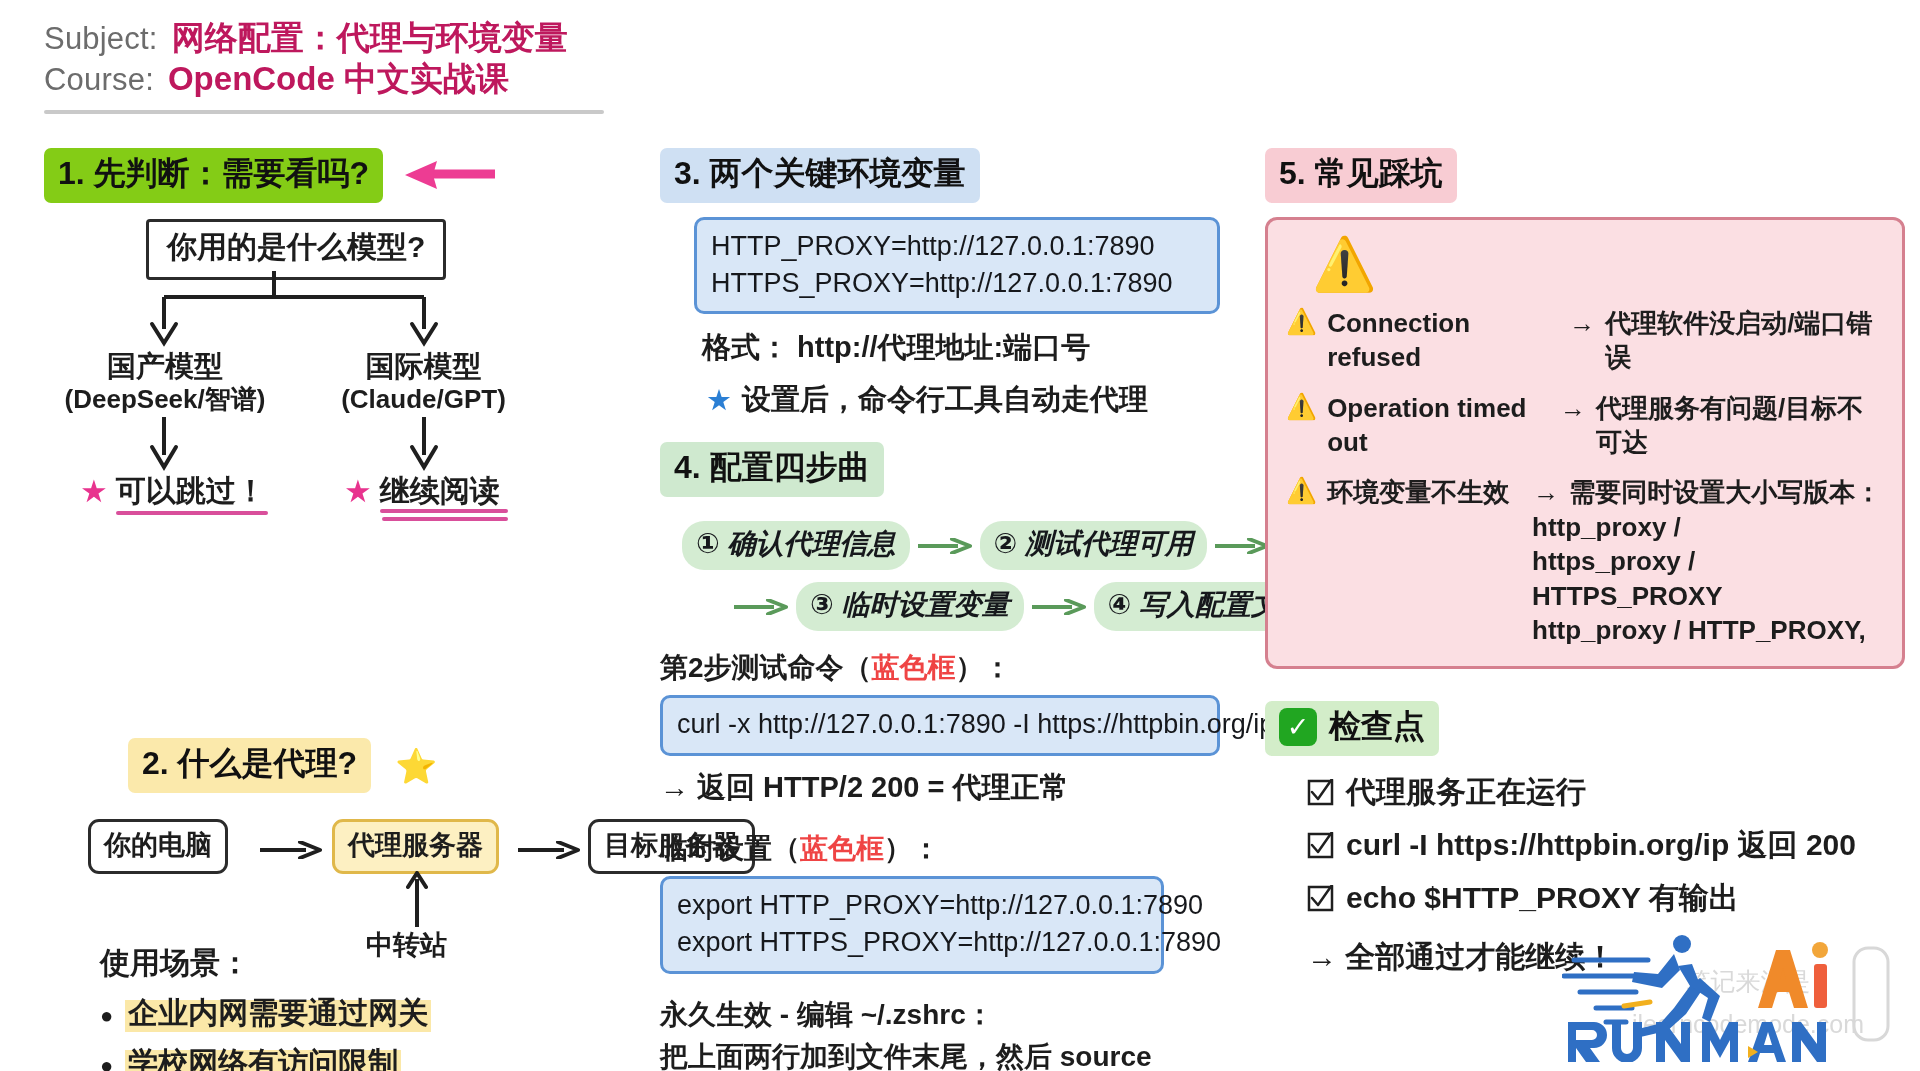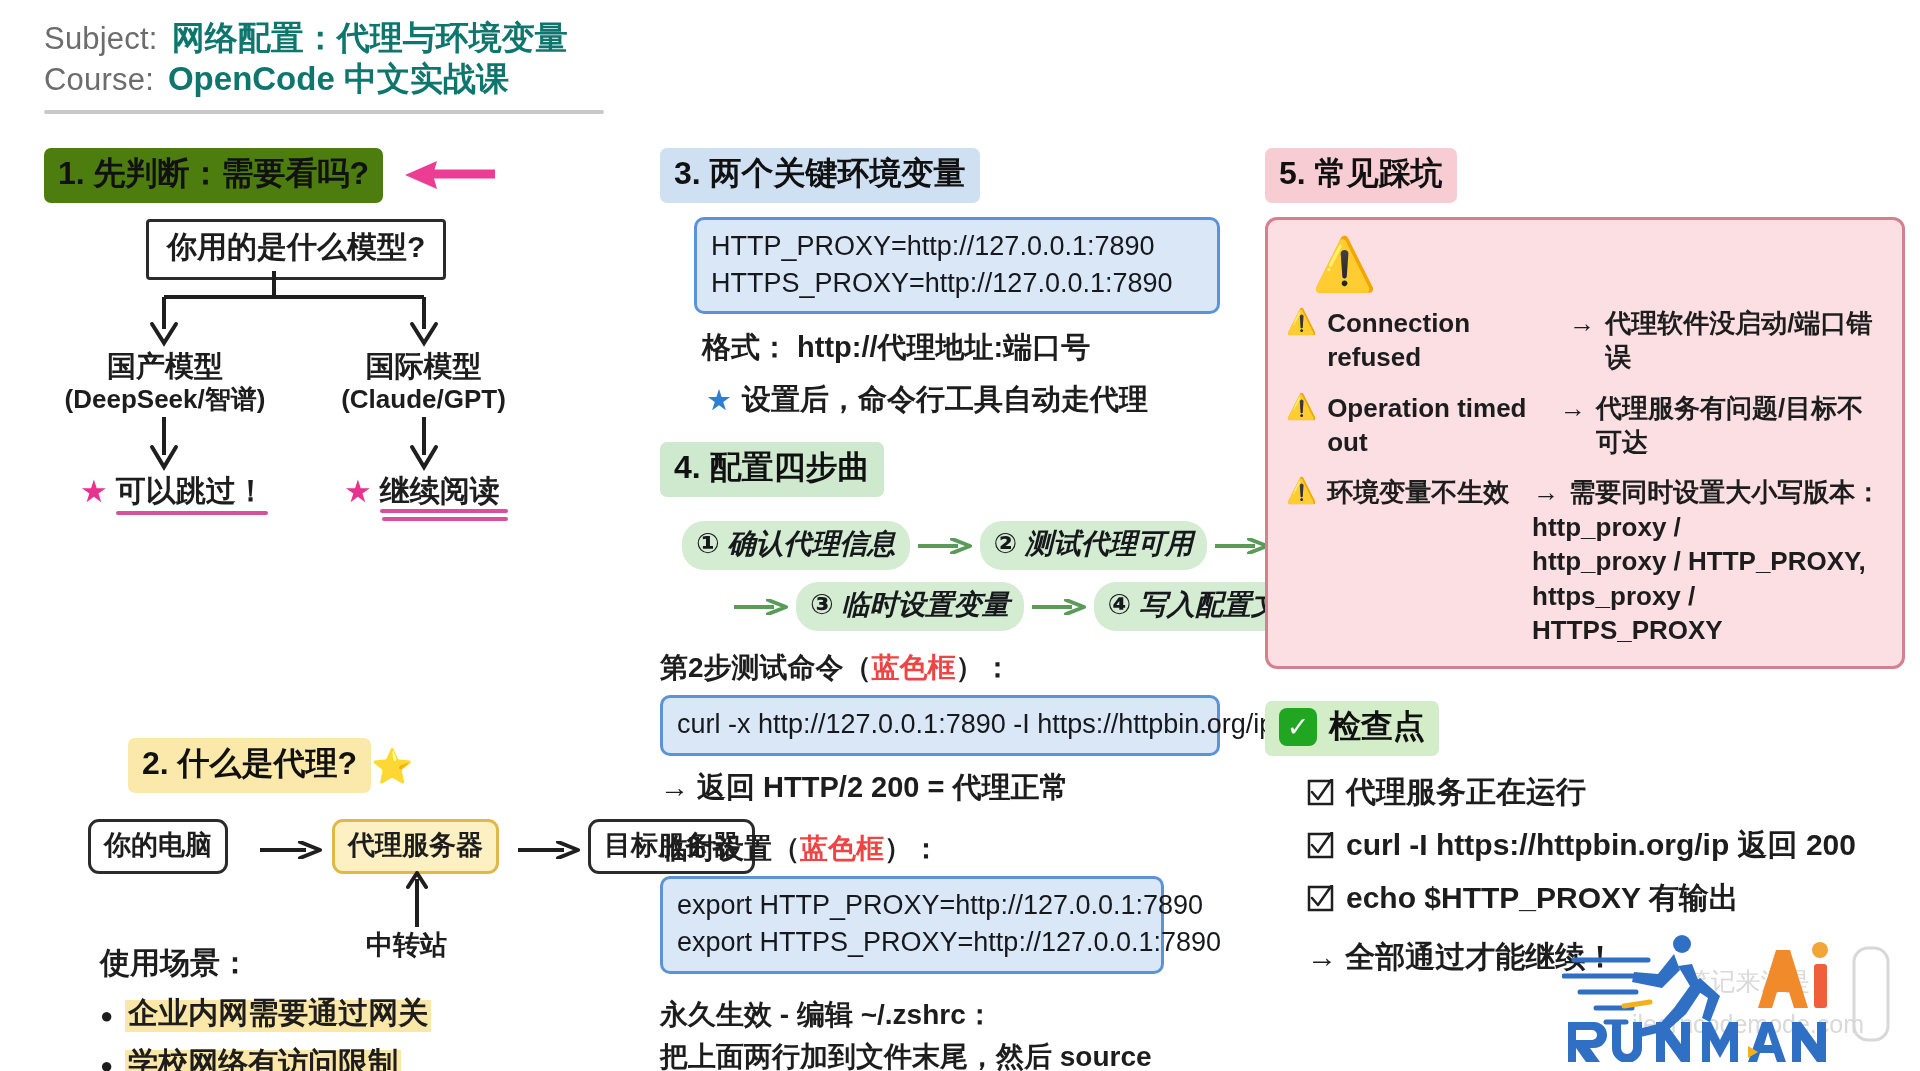--- a/index.html
+++ b/index.html
@@ -12,29 +12,29 @@
     color: #1d1d1d;
     overflow: hidden;
     position: relative;
   }
   .page { position: relative; width: 1920px; height: 1071px; }
 
   
   .header { position: absolute; left: 44px; top: 18px; width: 560px; }
   .hdr-row { display: flex; align-items: baseline; gap: 14px; line-height: 1.24; }
   .hdr-key { color: #6c6c6c; font-size: 31px; letter-spacing: .2px; }
-  .hdr-val { color: #0f766e; font-size: 33px; font-weight: 700; }
+  .hdr-val { color: #be185d; font-size: 33px; font-weight: 700; }
   .hdr-rule { margin-top: 10px; width: 560px; height: 4px; background: #c9c9c9; border-radius: 2px; }
 
   
   .chip {
     display: inline-block; font-size: 32px; font-weight: 700; color: #111;
     padding: 4px 14px 7px 14px; border-radius: 7px; white-space: nowrap;
   }
-  .chip-pink { background: #4d7c0f; }
+  .chip-pink { background: #84cc16; }
   .chip-yellow { background: #fbe9ab; }
   .chip-blue { background: #cfe0f3; }
   .chip-green { background: #cfe9cf; }
   .chip-rose { background: #f8ccd3; }
   .chip-mint { background: #d3edc9; }
 
   
   .col1 { position: absolute; left: 44px; top: 148px; width: 560px; }
 
   .s1-head { display: flex; align-items: center; gap: 16px; }
@@ -50,21 +50,21 @@
   .branch-label .sub { font-size: 26px; font-weight: 600; }
   .bl-left { left: 6px; top: 130px; width: 230px; }
   .bl-right { left: 272px; top: 130px; width: 215px; }
   .leaf { position: absolute; display: flex; align-items: center; gap: 8px; font-size: 30px; font-weight: 700; }
   .leaf-left { left: 36px; top: 252px; }
   .leaf-right { left: 300px; top: 252px; }
   .pink-star { color: #e8338e; font-size: 31px; line-height: 1; }
   .underline-pink { position: absolute; height: 4px; background: #d94f9b; border-radius: 2px; }
 
   .s2 { position: absolute; left: 44px; top: 590px; width: 600px; }
-  .s2-head { display: flex; align-items: center; gap: 0; padding-left: 40px; }
+  .s2-head { display: flex; align-items: center; gap: 24px; padding-left: 40px; }
   .star-y { font-size: 34px; color: #f6c243; line-height: 1; }
 
   .flow2 { position: relative; margin-top: 26px; height: 150px; width: 580px; }
   .node {
     position: absolute; top: 0; border: 3px solid #2b2b2b; border-radius: 11px;
     padding: 5px 13px 8px 13px; font-size: 27px; font-weight: 600; background: #fff; white-space: nowrap;
   }
   .node-hl { border-color: #e0b84a; background: #fdf0c2; }
   .hz-arrow { position: absolute; top: 22px; width: 62px; height: 18px; }
   .relay-up { position: absolute; left: 236px; top: 52px; width: 22px; height: 56px; }
@@ -336,22 +336,22 @@
       </div>
 
       <div class="warn-row">
         <span class="ic">⚠️</span>
         <span>环境变量不生效</span>
         <span style="margin-left:14px">→</span>
         <span>需要同时设置大小写版本：</span>
       </div>
 
       <div class="mono-sub">http_proxy /</div>
+      <div class="mono-sub">https_proxy / HTTPS_PROXY</div>
       <div class="mono-sub">http_proxy / HTTP_PROXY,</div>
-      <div class="mono-sub">https_proxy / HTTPS_PROXY</div>
     </div>
 
     <div class="check-head">
       <span class="chip chip-mint" style="display:inline-flex;align-items:center;gap:12px">
         <span class="check-box-glyph">✓</span>
         <span>检查点</span>
       </span>
     </div>
 
     <div class="check-list">

